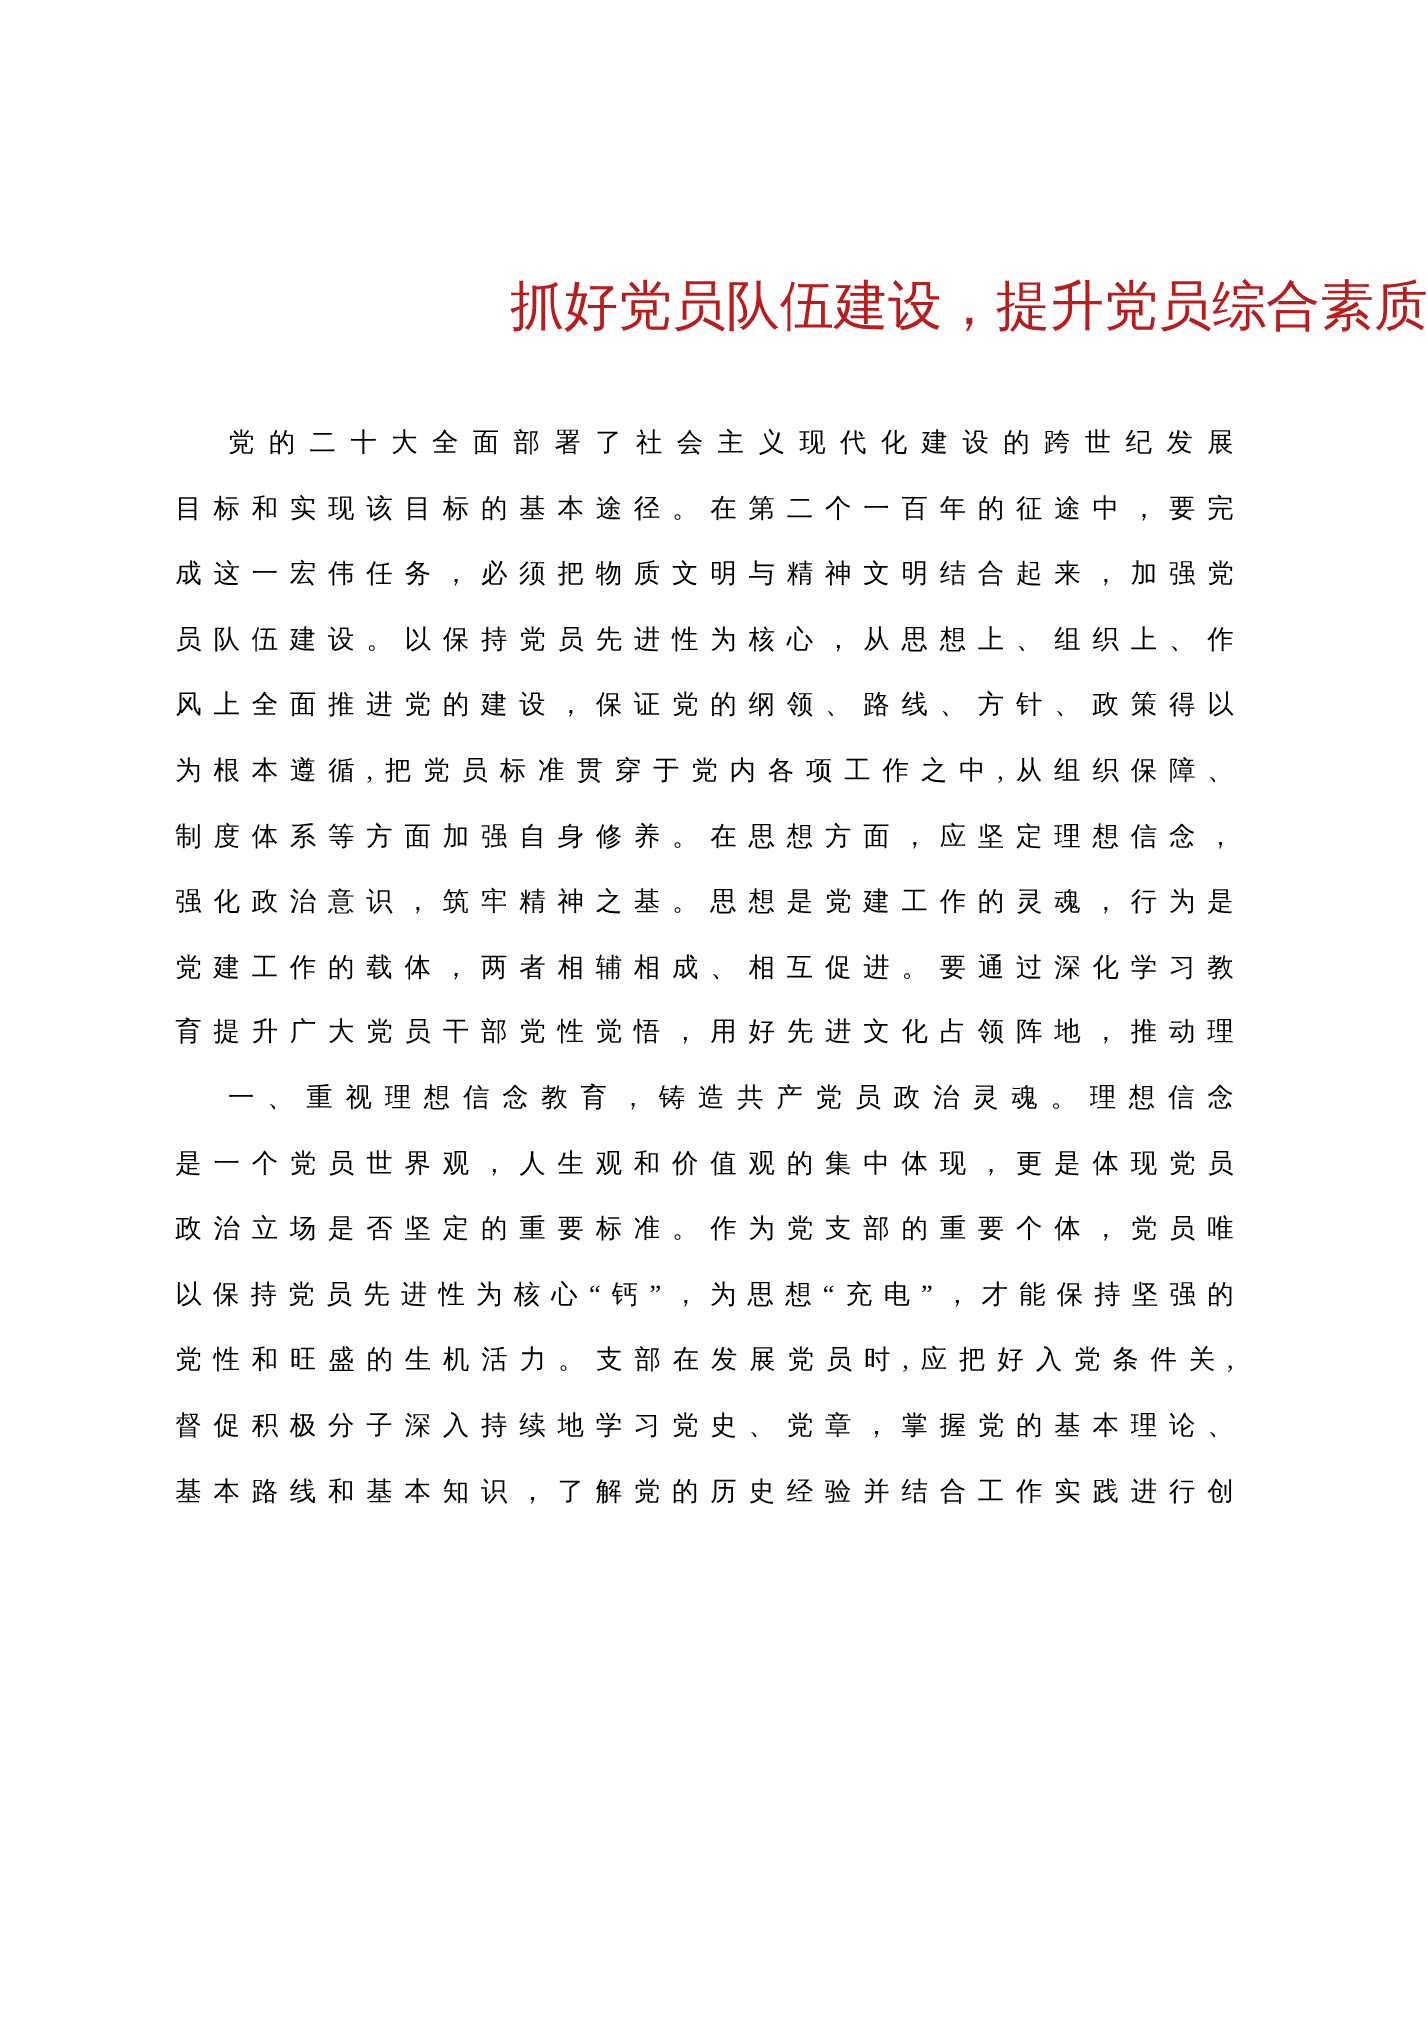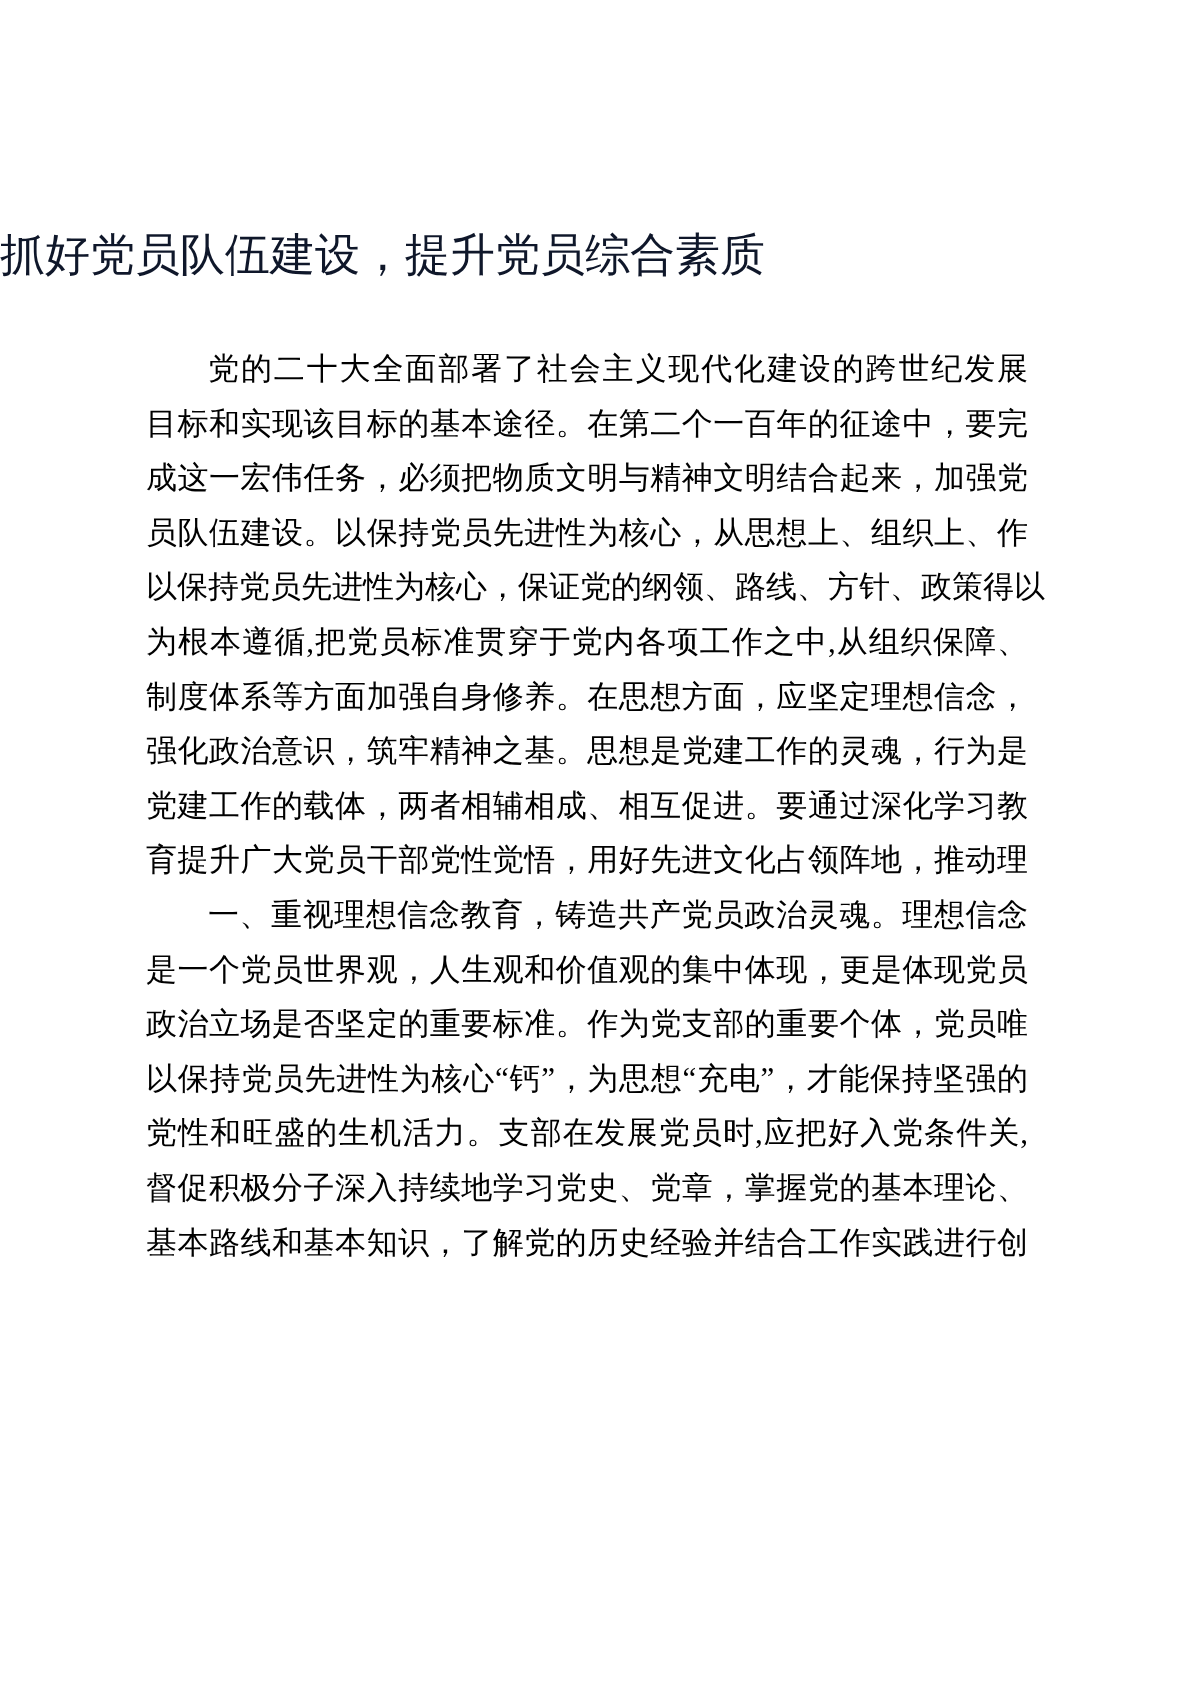--- a/index.html
+++ b/index.html
@@ -15,34 +15,34 @@
     overflow: hidden;
     font-family: "Liberation Serif", "DejaVu Serif", serif;
     color: #000000;
   }
   .doc-title {
     position: absolute;
     top: 226px;
     left: 0;
     right: 0;
     margin: 0;
-    text-align: left;
+    text-align: right;
     font-size: 45px;
     font-weight: 400;
     line-height: 58px;
     letter-spacing: 0px;
-    color: #0f172a;
+    color: #b91c1c;
     font-family: "Liberation Serif", "DejaVu Serif", serif;
   }
   .doc-body {
     position: absolute;
     top: 342px;
     left: 146px;
     width: 882px;
-    font-size: 31px;
+    font-size: 22px;
     line-height: 54.6px;
     color: #000000;
     font-family: "Liberation Serif", "DejaVu Serif", serif;
   }
   .line {
     height: 54.6px;
     text-align: justify;
     text-align-last: justify;
     white-space: nowrap;
     overflow: visible;
@@ -57,21 +57,21 @@
 </head>
 <body>
 
 <div class="page">
   <h1 class="doc-title">抓好党员队伍建设，提升党员综合素质</h1>
   <div class="doc-body">
       <div class="line indent">党的二十大全面部署了社会主义现代化建设的跨世纪发展</div>
       <div class="line">目标和实现该目标的基本途径。在第二个一百年的征途中，要完</div>
       <div class="line">成这一宏伟任务，必须把物质文明与精神文明结合起来，加强党</div>
       <div class="line">员队伍建设。以保持党员先进性为核心，从思想上、组织上、作</div>
-      <div class="line">以保持党员先进性为核心，保证党的纲领、路线、方针、政策得以</div>
+      <div class="line">风上全面推进党的建设，保证党的纲领、路线、方针、政策得以</div>
       <div class="line">为根本遵循,把党员标准贯穿于党内各项工作之中,从组织保障、</div>
       <div class="line">制度体系等方面加强自身修养。在思想方面，应坚定理想信念，</div>
       <div class="line">强化政治意识，筑牢精神之基。思想是党建工作的灵魂，行为是</div>
       <div class="line">党建工作的载体，两者相辅相成、相互促进。要通过深化学习教</div>
       <div class="line">育提升广大党员干部党性觉悟，用好先进文化占领阵地，推动理</div>
       <div class="line indent">一、重视理想信念教育，铸造共产党员政治灵魂。理想信念</div>
       <div class="line">是一个党员世界观，人生观和价值观的集中体现，更是体现党员</div>
       <div class="line">政治立场是否坚定的重要标准。作为党支部的重要个体，党员唯</div>
       <div class="line">以保持党员先进性为核心“钙”，为思想“充电”，才能保持坚强的</div>
       <div class="line">党性和旺盛的生机活力。支部在发展党员时,应把好入党条件关,</div>

